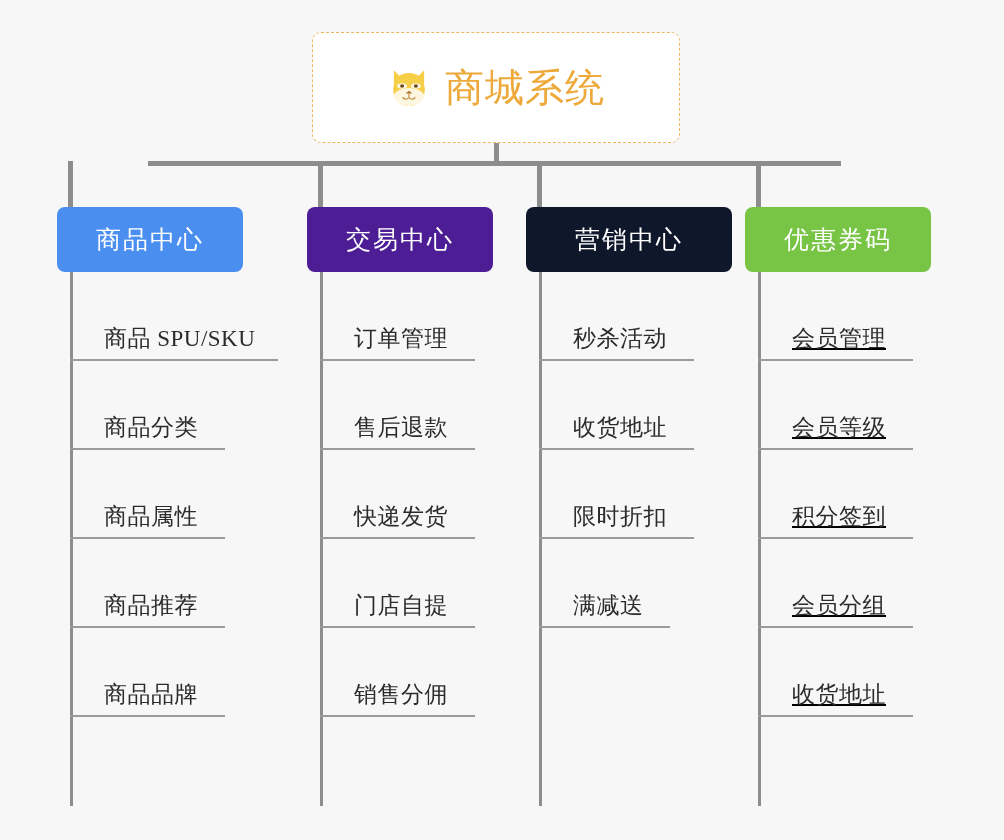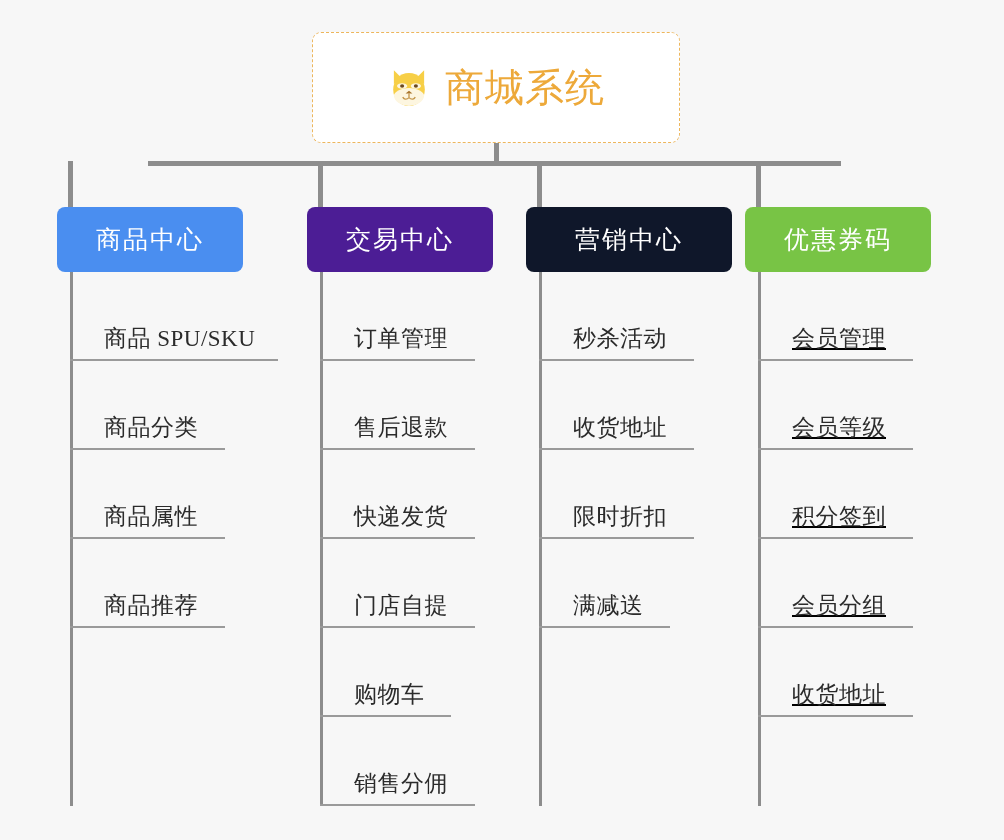--- a/index.html
+++ b/index.html
@@ -178,20 +178,24 @@
           <div class="leaf-label">商品分类</div>
         </div>
         <div class="leaf">
           <div class="leaf-rule" style="width: 155px;"></div>
           <div class="leaf-label">商品属性</div>
         </div>
         <div class="leaf">
           <div class="leaf-rule" style="width: 155px;"></div>
           <div class="leaf-label">商品推荐</div>
         </div>
+        <div class="leaf">
+          <div class="leaf-rule" style="width: 155px;"></div>
+          <div class="leaf-label">商品品牌</div>
+        </div>
       </div>
       <div class="branch-head" style="left: 307px; width: 186px; background: #4c1d95;">
         <span>交易中心</span>
       </div>
       <div class="branch-col" style="left: 320px; font-family: Liberation Serif, serif;">
         <div class="spine" style="height: 534px; background: rgb(141, 141, 141);"></div>
         <div class="leaf">
           <div class="leaf-rule" style="width: 155px;"></div>
           <div class="leaf-label">订单管理</div>
         </div>
@@ -201,24 +205,20 @@
         </div>
         <div class="leaf">
           <div class="leaf-rule" style="width: 155px;"></div>
           <div class="leaf-label">快递发货</div>
         </div>
         <div class="leaf">
           <div class="leaf-rule" style="width: 155px;"></div>
           <div class="leaf-label">门店自提</div>
         </div>
         <div class="leaf">
-          <div class="leaf-rule" style="width: 131px;"></div>
-          <div class="leaf-label">购物车</div>
-        </div>
-        <div class="leaf">
           <div class="leaf-rule" style="width: 155px;"></div>
           <div class="leaf-label">销售分佣</div>
         </div>
       </div>
       <div class="branch-head" style="left: 526px; width: 206px; background: #0f172a;">
         <span>营销中心</span>
       </div>
       <div class="branch-col" style="left: 539px;">
         <div class="spine" style="height: 534px; background: rgb(141, 141, 141);"></div>
         <div class="leaf">

